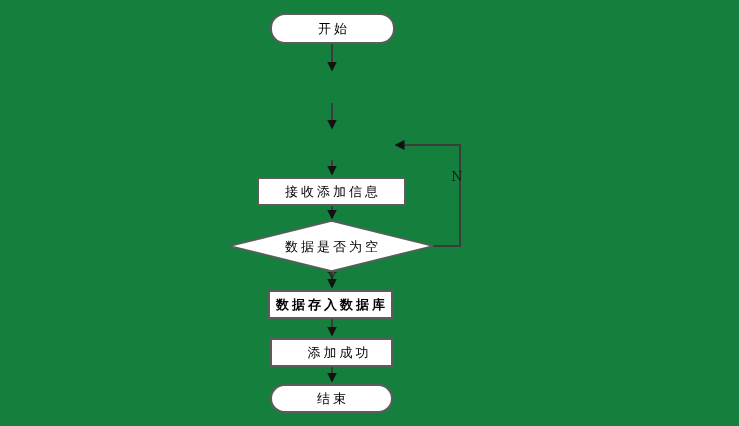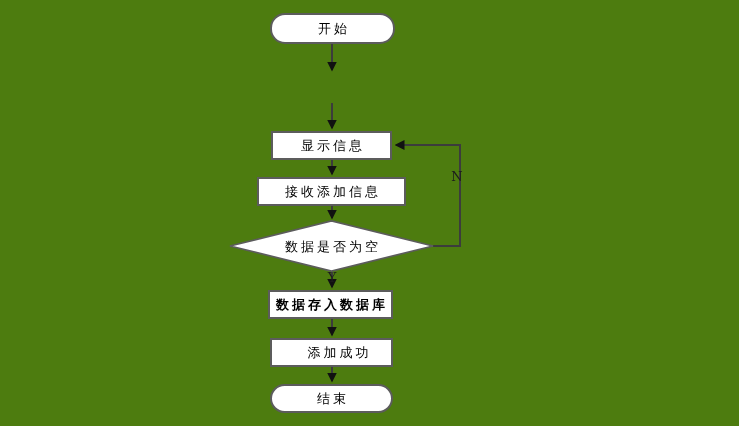--- a/index.html
+++ b/index.html
@@ -1,20 +1,20 @@
 <!DOCTYPE html>
 <html><head>
 <meta charset="utf-8">
 <style>
   html, body { margin: 0; padding: 0; background: #ffffff; }
   .canvas {
     position: relative;
     width: 739px;
     height: 426px;
-    background: #4d7c0f;
+    background: #15803d;
     overflow: hidden;
     font-family: "DejaVu Sans", sans-serif;
   }
   .connectors {
     position: absolute;
     left: 0; top: 0;
     width: 739px; height: 426px;
   }
   .node {
     position: absolute;
@@ -80,23 +80,20 @@
     <path d="M332 272 L332 287" stroke="#3c3c3c" stroke-width="2" fill="none" marker-end="url(#arrow)"></path>
     <path d="M332 319 L332 335" stroke="#3c3c3c" stroke-width="2" fill="none" marker-end="url(#arrow)"></path>
     <path d="M332 367 L332 381" stroke="#3c3c3c" stroke-width="2" fill="none" marker-end="url(#arrow)"></path>
   </svg>
 
   <div class="node terminator" style="left:270px; top:13px; width:125px; height:31px;">
     <span class="node-label">开始</span>
   </div>
 
 
-  <div class="node" style="left:271px; top:131px; width:121px; height:29px;">
-    <span class="node-label">显示信息</span>
-  </div>
 
   <div class="node" style="left:257px; top:177px; width:149px; height:29px;">
     <span class="node-label">接收添加信息</span>
   </div>
 
   <div class="node decision-text" style="left:250px; top:233px; width:163px; height:26px;">
     <span class="node-label">数据是否为空</span>
   </div>
 
   <div class="node" style="left:268px; top:290px; width:125px; height:29px;font-weight:bold;">

